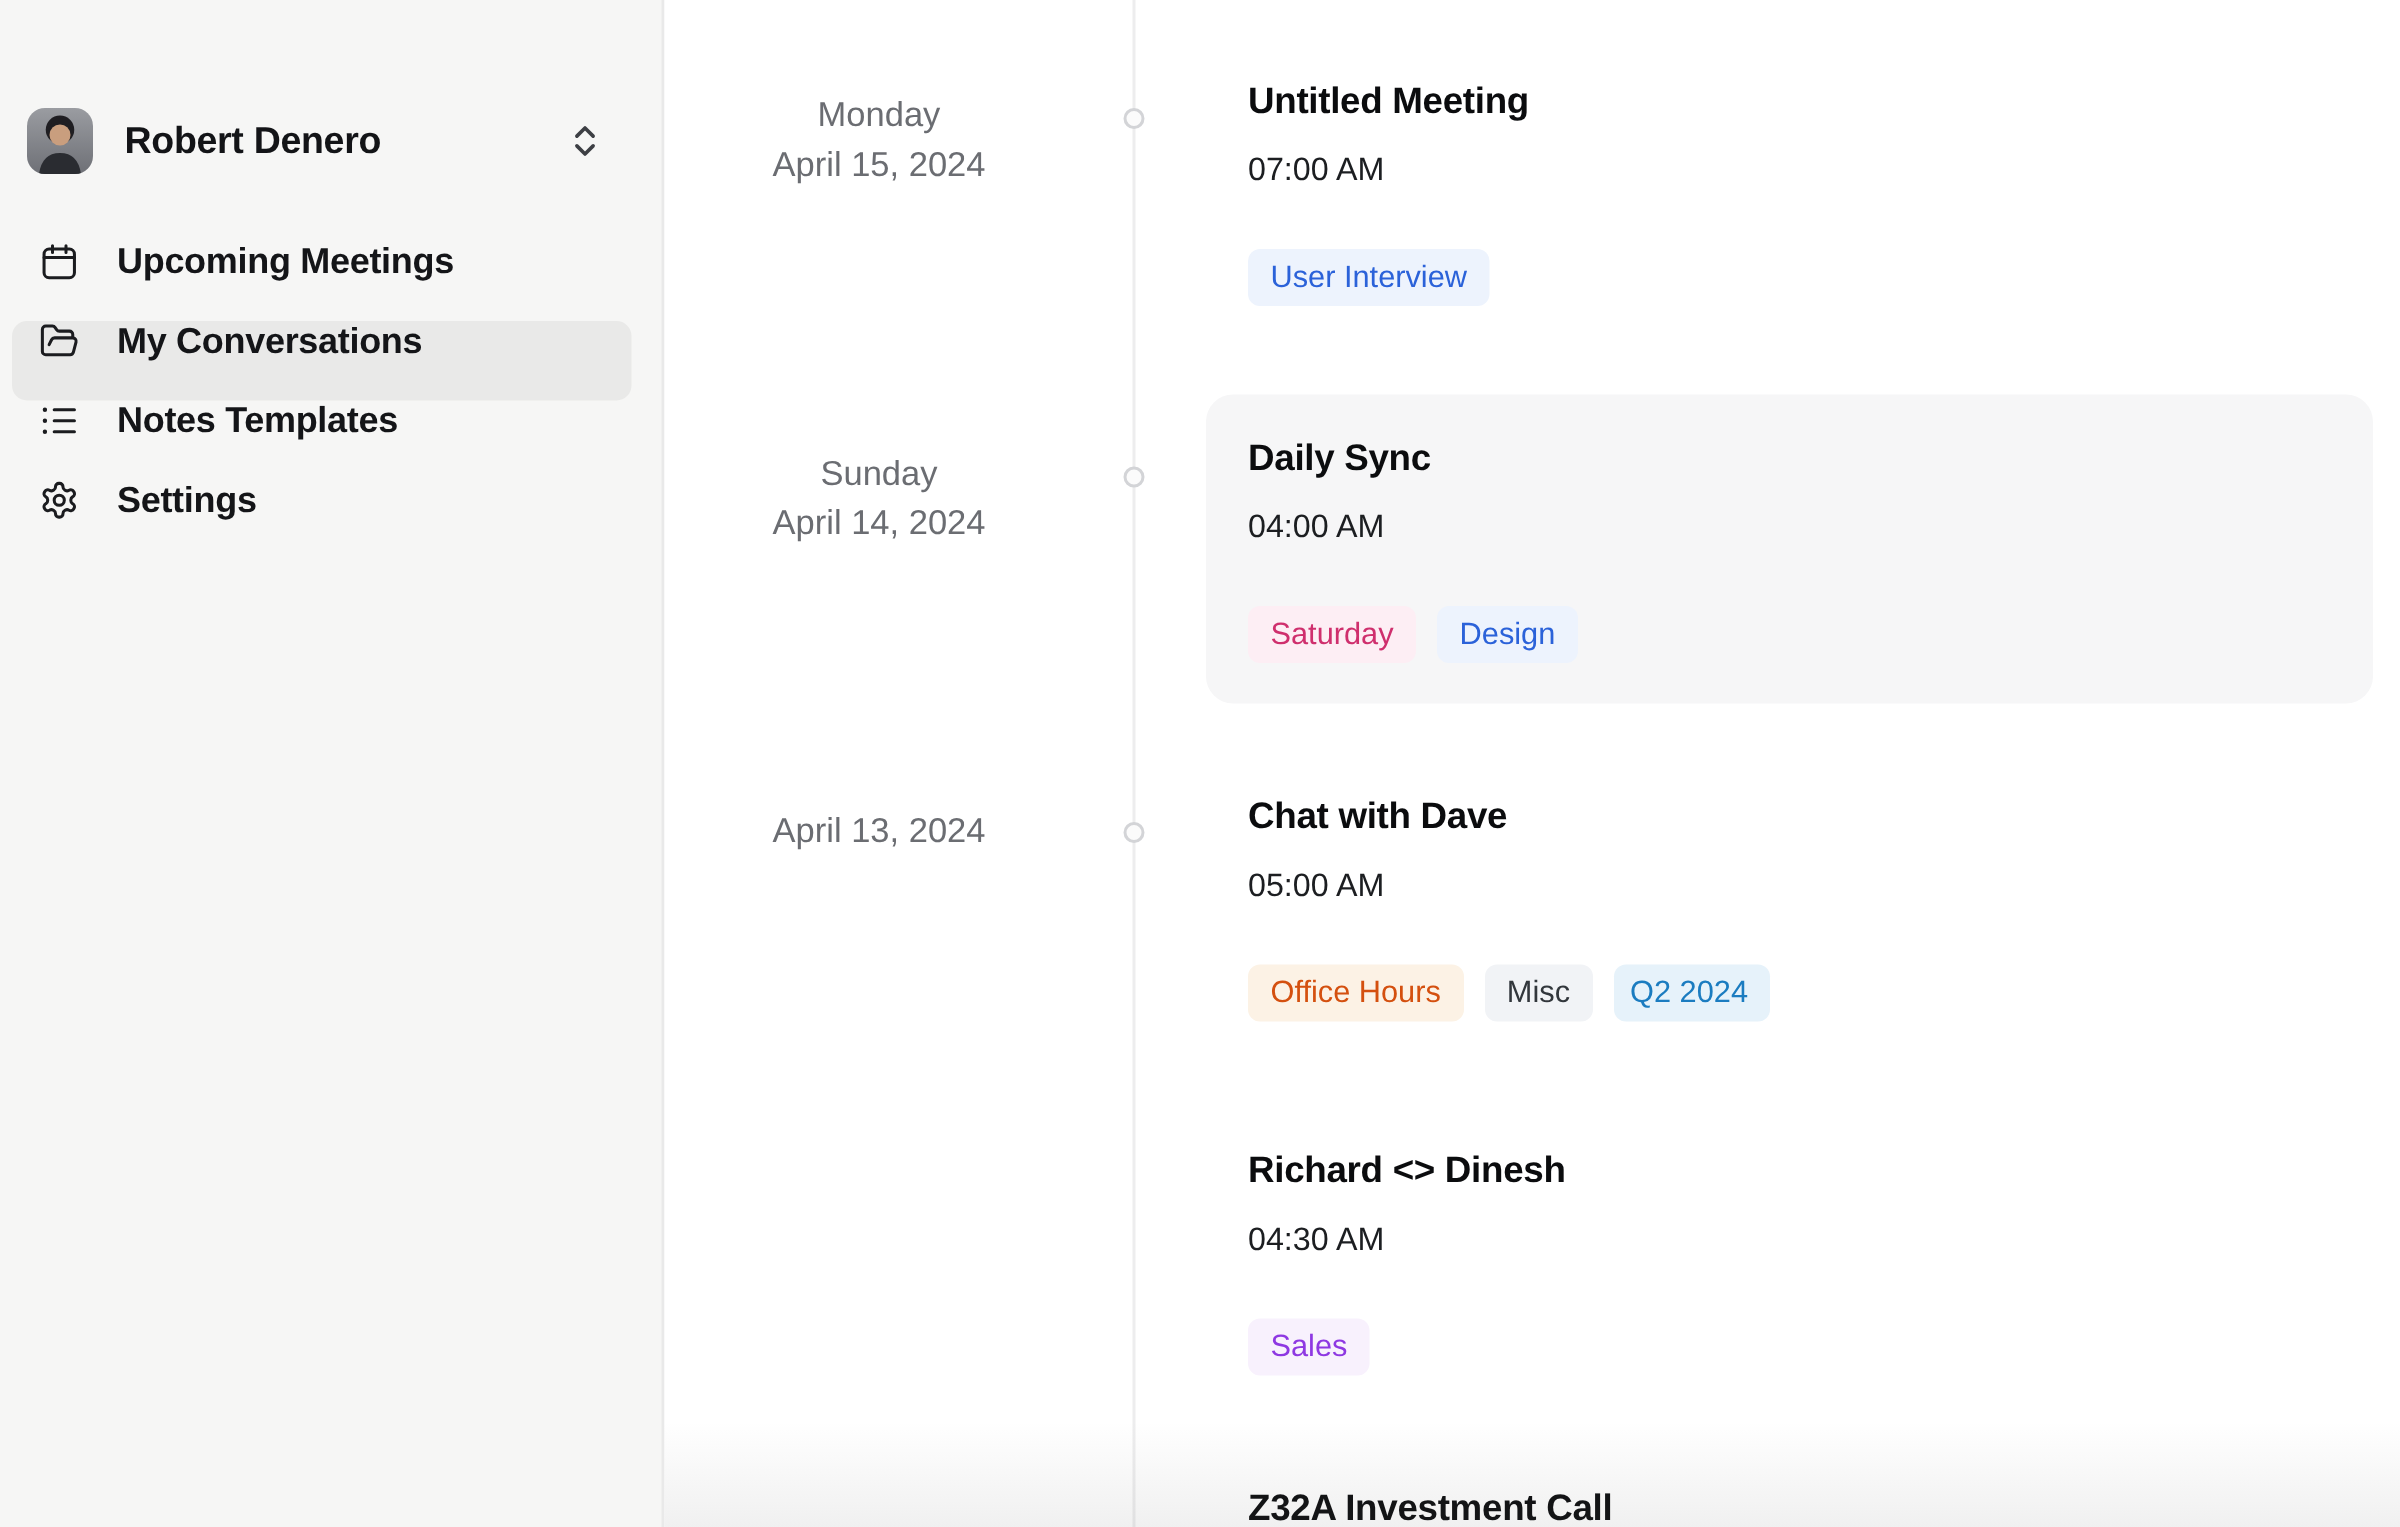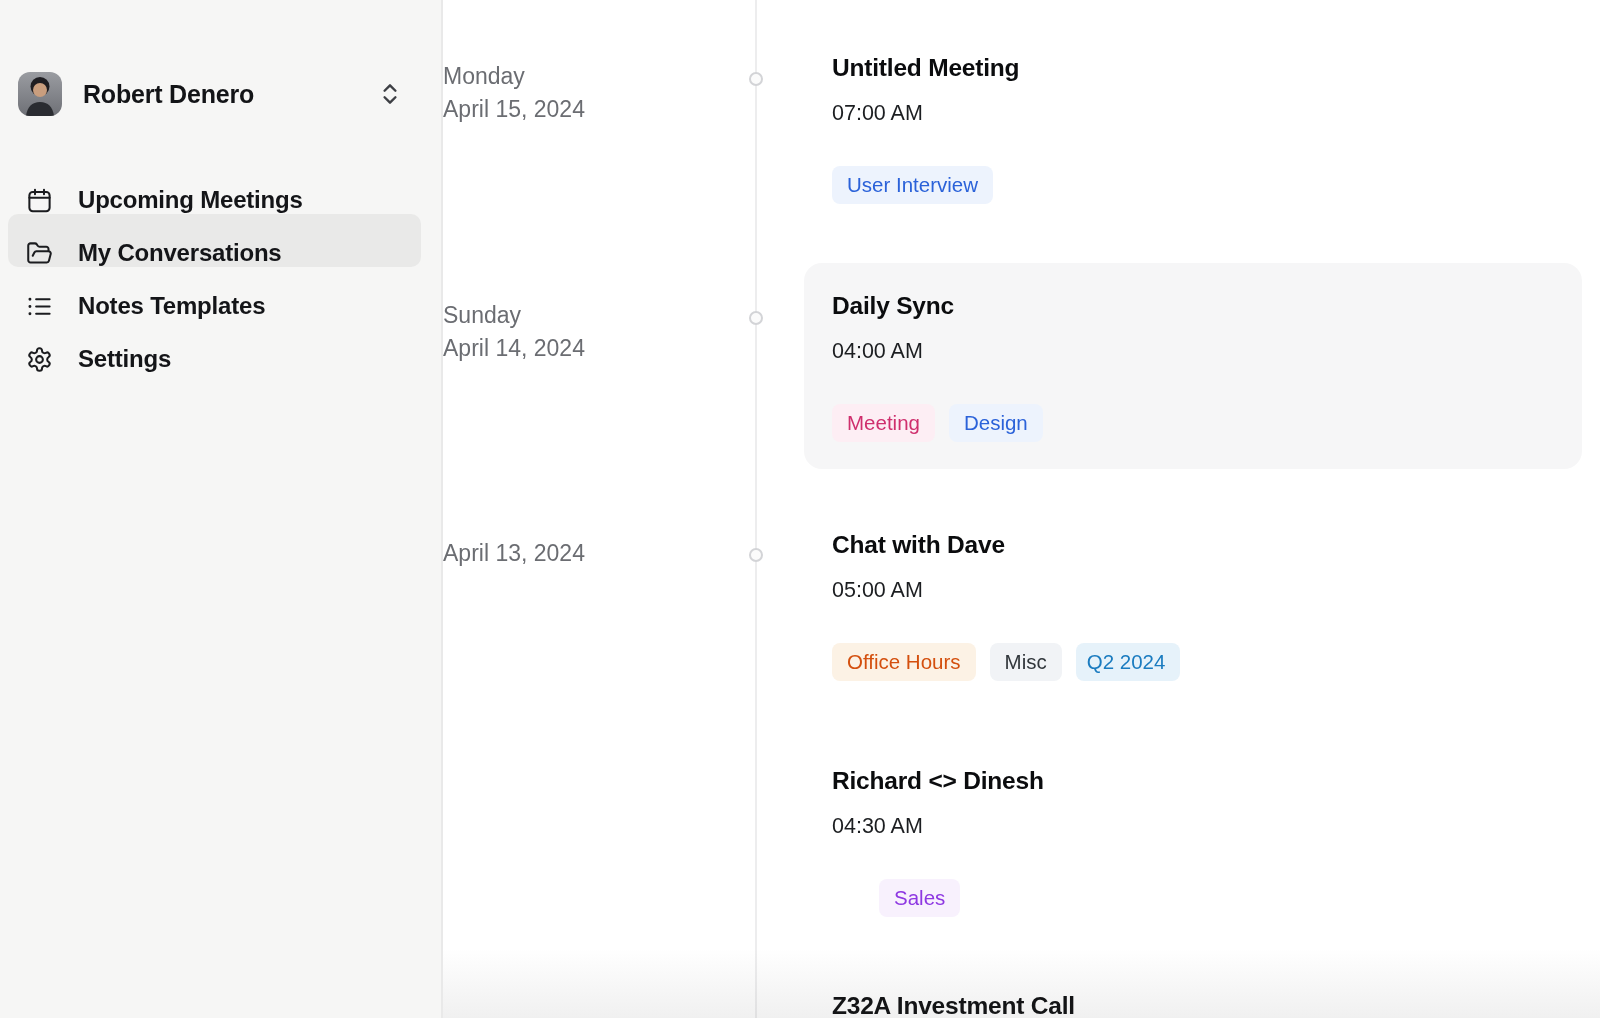--- a/index.html
+++ b/index.html
@@ -39,21 +39,21 @@
     font-weight: 700;
     letter-spacing: -0.2px;
     color: #131417;
     flex: 1;
   }
   .chevrons { width: 26px; height: 26px; color: #3d3f44; margin-right: 18px; }
 
   .nav { position: absolute; top: 161px; left: 8px; width: 413px; }
   .nav-item {
     height: 53px;
-    display: flex; align-items: flex-end;
+    display: flex; align-items: flex-start;
     padding-left: 10px;
     border-radius: 10px;
     cursor: pointer;
   }
   .nav-item.active { background: #e9e9e8; }
   .nav-icon { width: 27px; height: 27px; color: #1b1c1f; flex: 0 0 27px; margin-left: 8px; }
   .nav-label {
     margin-left: 25px;
     font-size: 24px;
     font-weight: 600;
@@ -70,21 +70,21 @@
     background: #ededee;
   }
   .group { position: relative; }
   .group-g1 { margin-top: 53px; }
   .group-g2 { margin-top: 59px; }
   .group-g3 { margin-top: 61px; }
 
   .date-col {
     position: absolute;
     left: 0; width: 286px;
-    text-align: left;
+    text-align: center;
     color: #6b6d72;
     font-size: 23px;
     line-height: 33px;
     pointer-events: none;
   }
   .group-g1 .date-col, .group-g3 .date-col { top: 7px; }
   .group-g2 .date-col { top: 36px; }
 
   .dot {
     position: absolute;
@@ -133,21 +133,21 @@
     line-height: 20px;
     padding: 9px 15px;
     border-radius: 8px;
     white-space: nowrap;
   }
   .tag--blue   { background: #edf3fd; color: #2b62d9; }
   .tag--pink   { background: #fdeef4; color: #cf2f6d; }
   .tag--orange { background: #fcf2e5; color: #d4500f; }
   .tag--gray   { background: #f1f3f6; color: #32373c; }
   .tag--cyan   { background: #e6f2fa; color: #1b7cc0; padding-left: 11px; }
-  .tag--purple { background: #f8f1fd; color: #8e38e2; margin-left: 47px; }
+  .tag--purple { background: #f8f1fd; color: #8e38e2; }
 
   .bottom-fade {
     position: absolute;
     left: 0; right: 0; bottom: 0; height: 70px;
     background: linear-gradient(to bottom, rgba(110,110,110,0) 0%, rgba(110,110,110,0.10) 100%);
     pointer-events: none;
   }
 </style>
 </head>
 <body>
@@ -248,21 +248,21 @@
       <div class="date-col">
         <div>Sunday</div>
         <div>April 14, 2024</div>
       </div>
       <span class="dot"></span>
 
       <article class="meeting meeting--highlighted">
         <h2 class="meeting-title">Daily Sync</h2>
         <div class="meeting-time">04:00 AM</div>
         <div class="tags">
-          <span class="tag tag--pink">Meeting</span>
+          <span class="tag tag--pink">Saturday</span>
           <span class="tag tag--blue">Design</span>
         </div>
       </article>
     </section>
 
     <section class="group group-g3">
       <div class="date-col">
         <div>April 13, 2024</div>
       </div>
       <span class="dot"></span>

